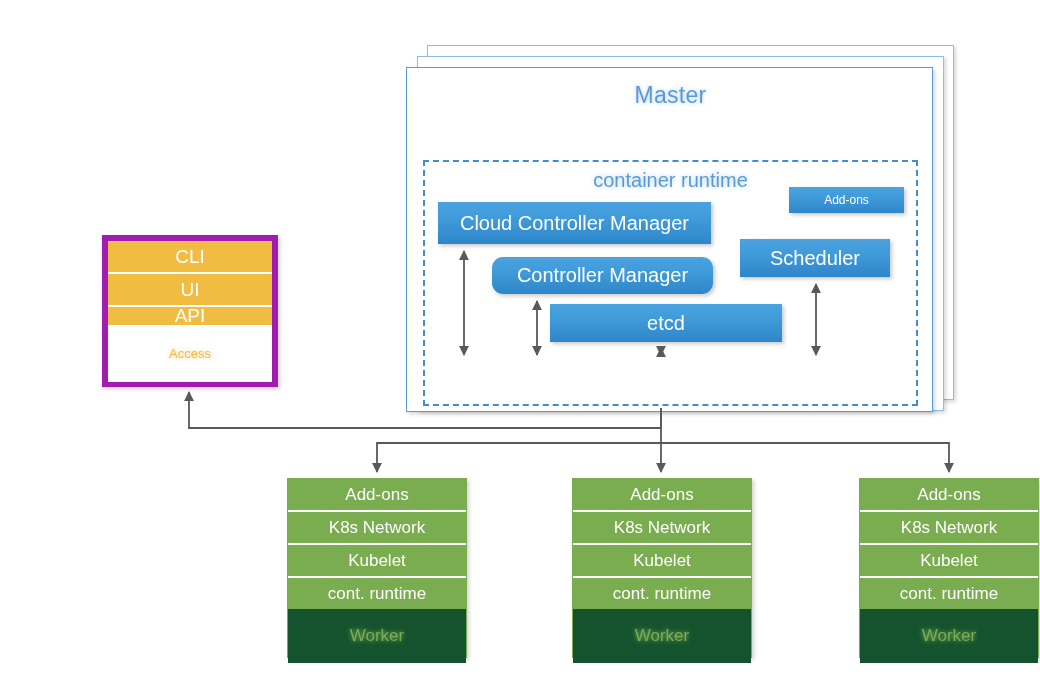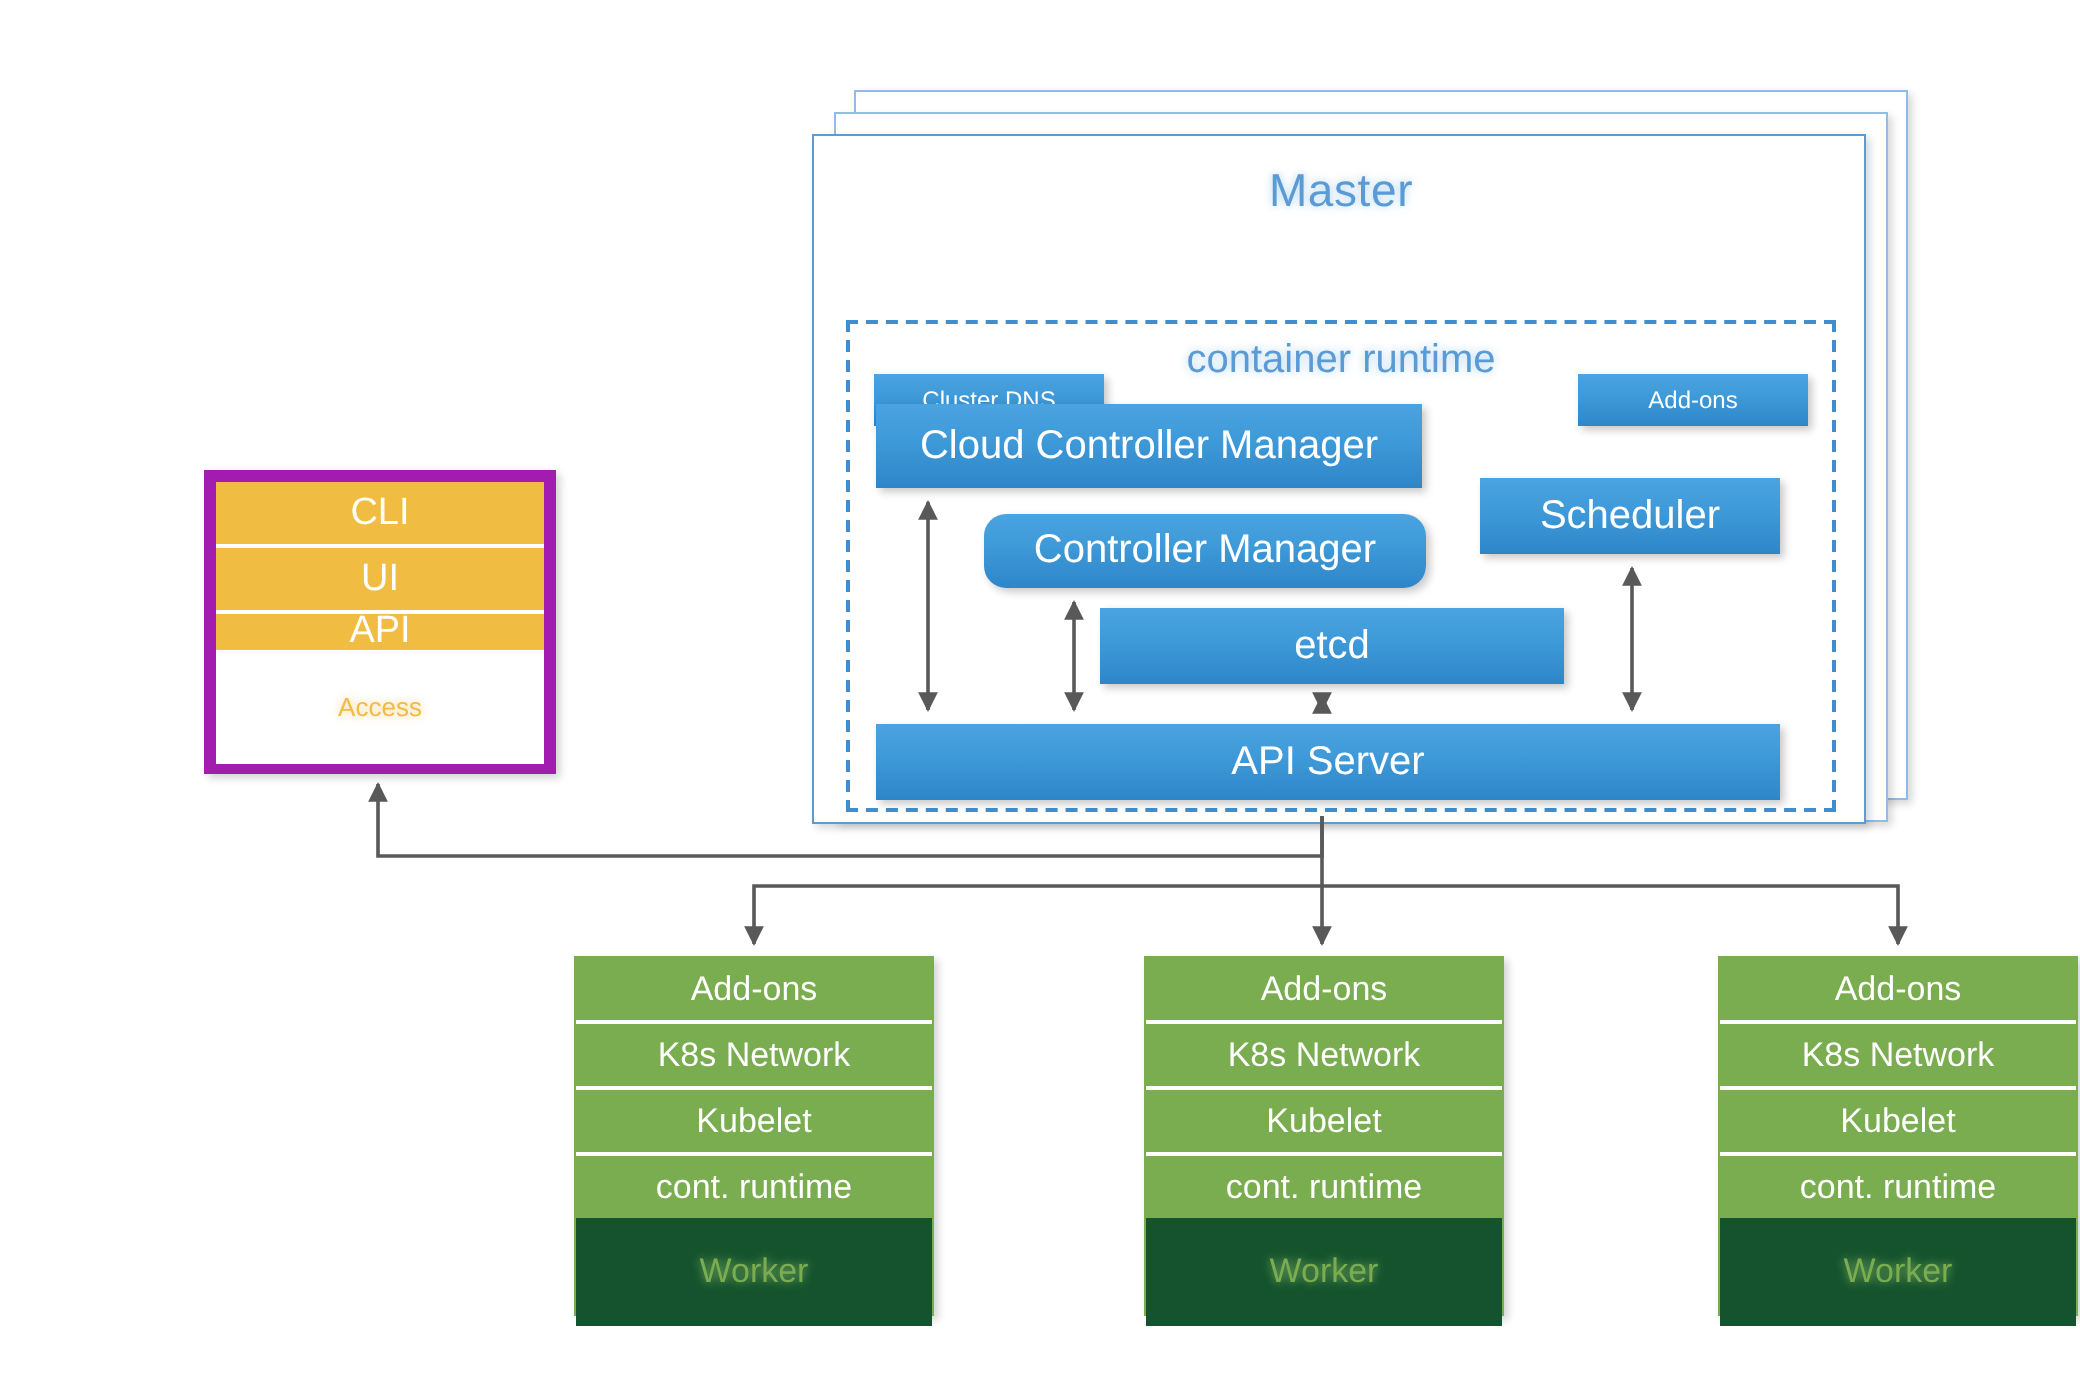--- a/index.html
+++ b/index.html
@@ -134,37 +134,35 @@
 
 <div id="canvas">
 
   <div class="abs master-panel master-panel-back" style="left:403px; top:45px; width:527px; height:355px;"></div>
   <div class="abs master-panel master-panel-back" style="left:393px; top:56px; width:527px; height:355px;"></div>
 
   <div class="abs master-panel" style="left:382px; top:67px; width:527px; height:345px;">
 
     <div class="abs master-title" style="left:0px; top:14px; width:527px;">Master</div>
 
-    <div class="abs blue-box sm" style="left:30px; top:119px; width:115px; height:26px;">Cluster DNS</div>
 
     <div class="abs blue-box sm" style="left:382px; top:119px; width:115px; height:26px;">Add-ons</div>
 
     <div class="abs runtime-box" style="left:16px; top:92px; width:495px; height:246px;"></div>
 
     <div class="abs runtime-title" style="left:16px; top:101px; width:495px;">container runtime</div>
 
     <div class="abs blue-box lg" style="left:31px; top:134px; width:273px; height:42px;">Cloud Controller Manager</div>
 
     <div class="abs blue-box lg" style="left:85px; top:189px; width:221px; height:37px;border-radius:11px;">Controller Manager</div>
 
     <div class="abs blue-box lg" style="left:143px; top:236px; width:232px; height:38px;text-align:center;">etcd</div>
 
     <div class="abs blue-box lg" style="left:333px; top:171px; width:150px; height:38px;">Scheduler</div>
 
-    <div class="abs blue-box lg" style="left:31px; top:294px; width:452px; height:38px;">API Server</div>
   </div>
 
   <div class="abs access-stack" style="left:78px; top:235px; width:176px; height:152px;">
 
     <div class="access-bar" style="height:31px;">CLI</div>
 
     <div class="access-bar" style="height:31px;">UI</div>
 
     <div class="access-bar" style="height:18px; border-bottom:none;">API</div>
 

